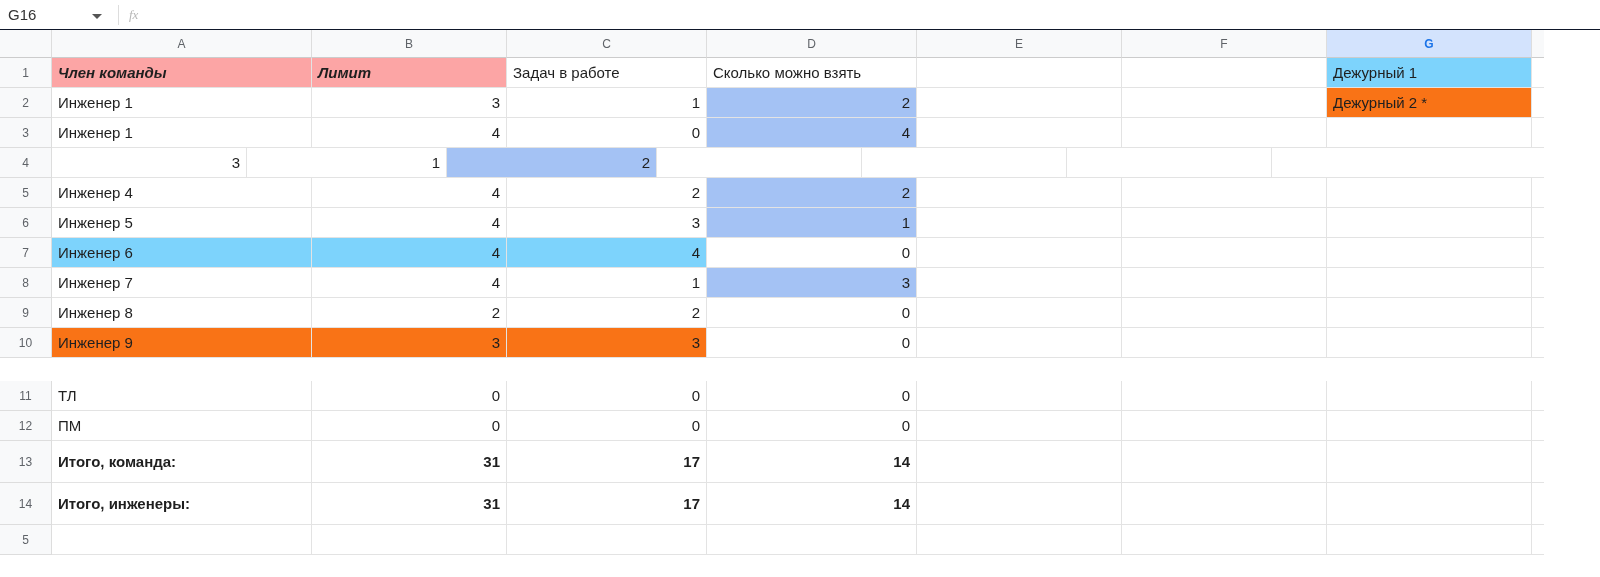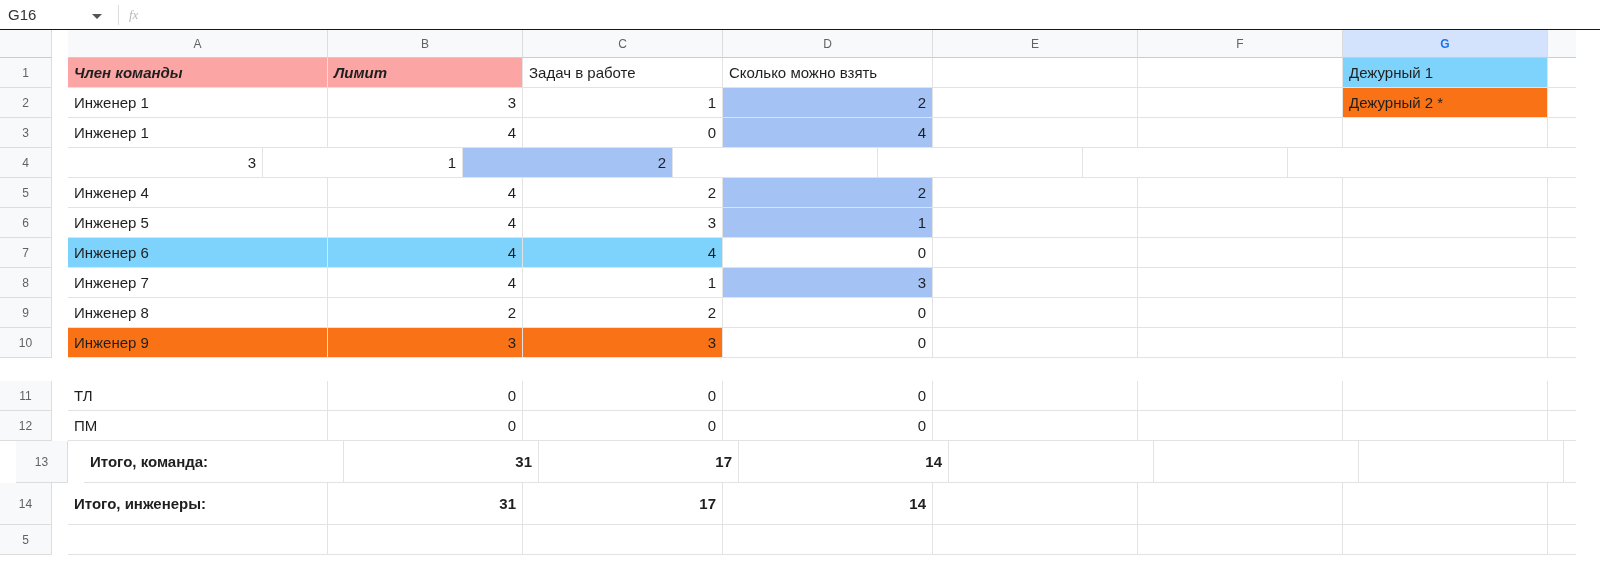--- a/index.html
+++ b/index.html
@@ -52,21 +52,21 @@
   .rH3  { height: 30px; }
   .rH4  { height: 30px; }
   .rH5  { height: 30px; }
   .rH6  { height: 30px; }
   .rH7  { height: 30px; }
   .rH8  { height: 30px; }
   .rH9  { height: 30px; }
   .rH10 { height: 30px; }
   .rH11 { height: 30px; margin-top: 23px; }
   .rH12 { height: 30px; text-align: center; }
-  .rH13 { height: 42px; margin-left: 16px; }
+  .rH13 { height: 42px; }
   .rH14 { height: 42px; }
   .rH15 { height: 30px; }
 </style>
 </head>
 <body>
 
 <div class="sheet">
 
   <div class="formula-bar">
     <div class="namebox">

